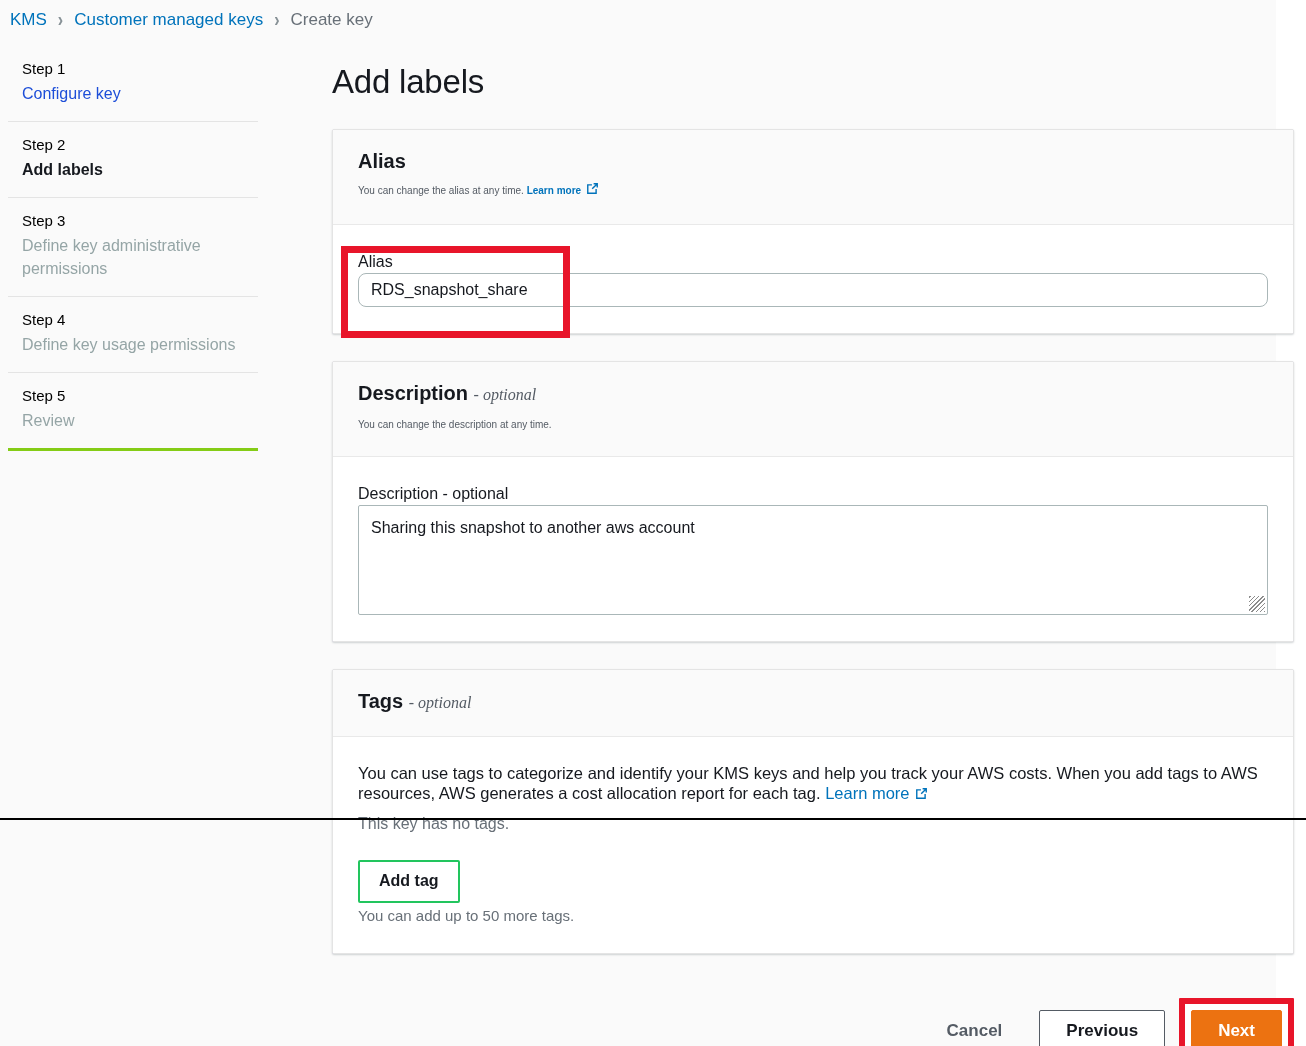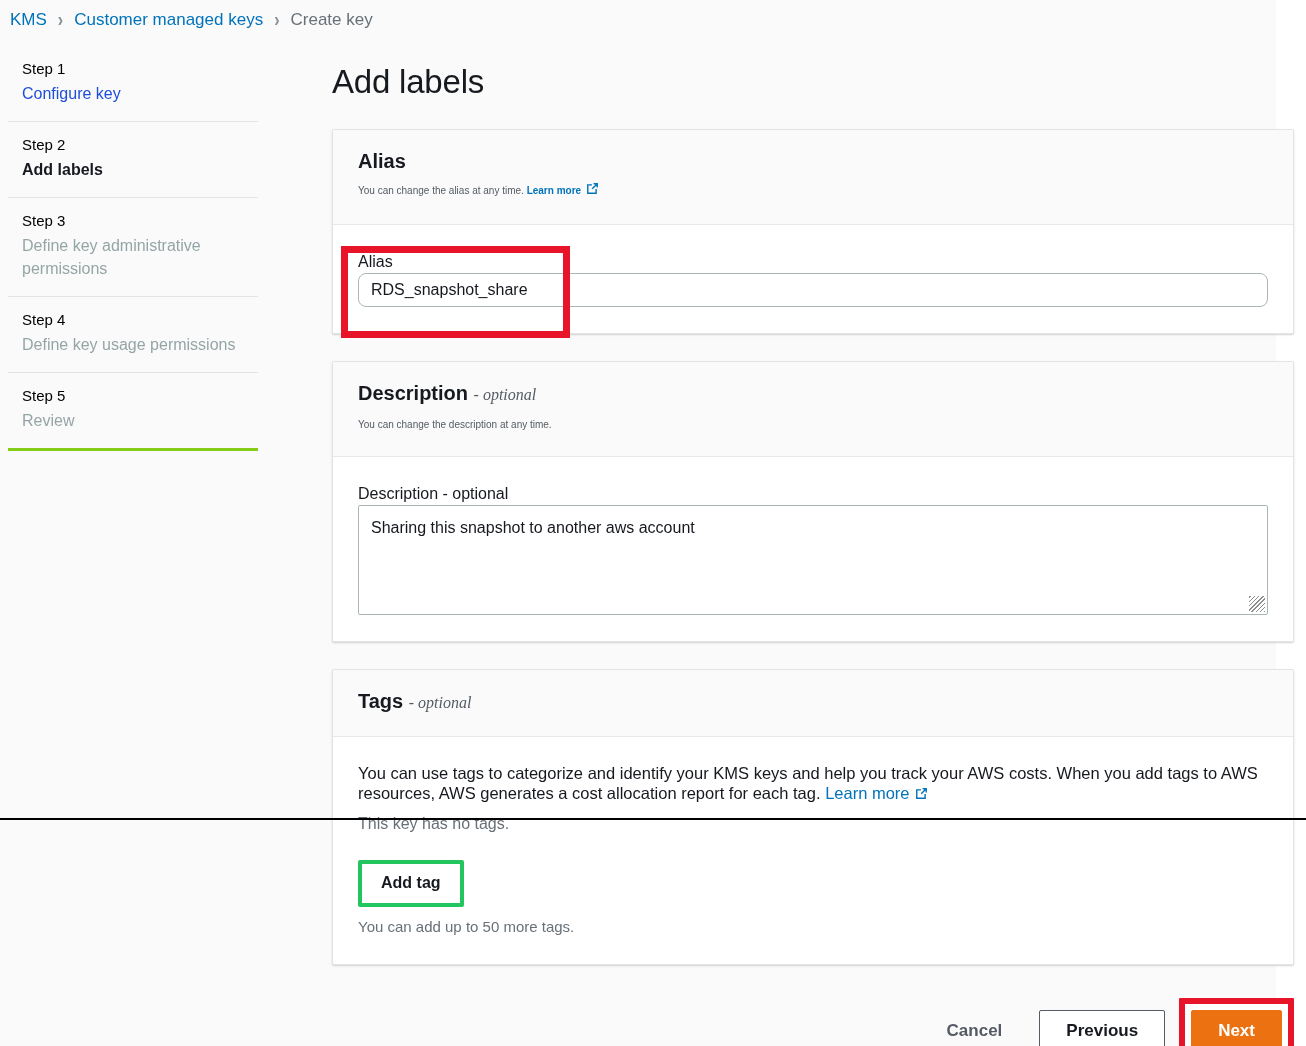--- a/index.html
+++ b/index.html
@@ -205,35 +205,35 @@
   .tags-empty {
     font-size: 16px;
     color: #687078;
     line-height: 22px;
     margin-top: 8px;
   }
   .btn-addtag {
     margin-top: 25px;
     display: inline-block;
     background: #FFFFFF;
-    border: 4px solid #22c55e;
+    border: 2px solid #22c55e;
     border-radius: 2px;
     color: #16191F;
     font-family: "Liberation Sans", sans-serif;
     font-weight: 700;
     font-size: 16px;
     line-height: 1;
     padding: 11px 19px 12px 19px;
     cursor: pointer;
   }
   .tags-hint {
     font-size: 15px;
     color: #687078;
     line-height: 22px;
-    margin-top: 9px;
+    margin-top: 2px;
   }
 
   
   .footer {
     position: absolute;
     left: 332px;
     top: 998px;
     width: 962px;
     display: flex;
     align-items: center;

